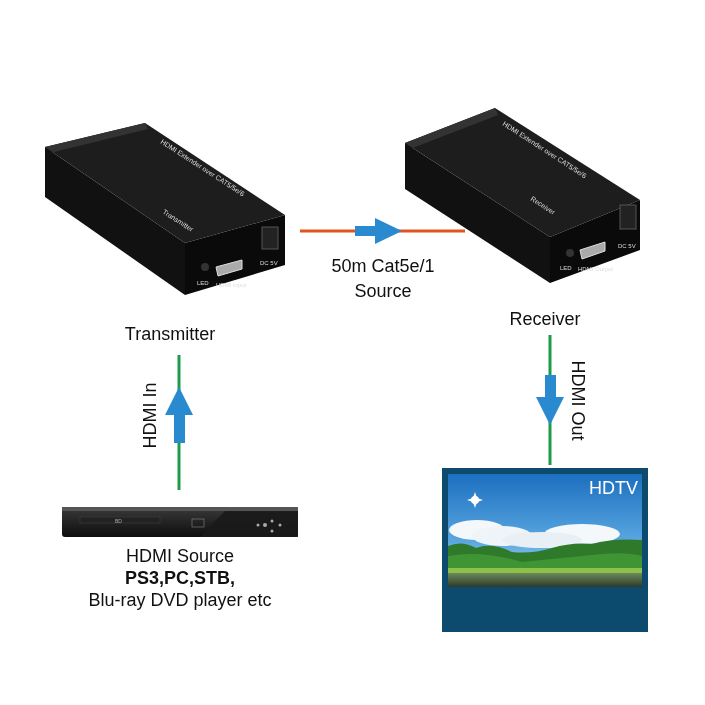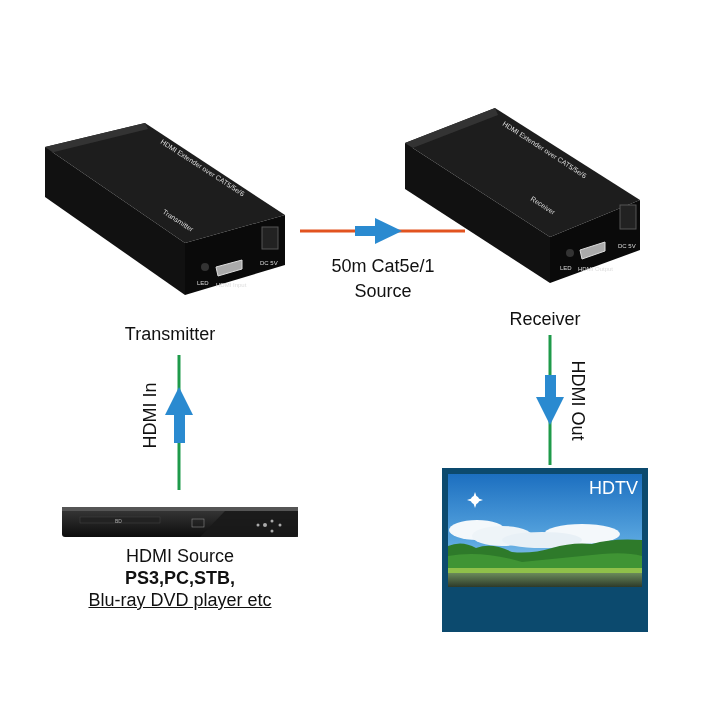--- a/index.html
+++ b/index.html
@@ -95,21 +95,21 @@
     <circle cx="205" cy="22" r="2" fill="#aaa"></circle>
     <circle cx="212" cy="18" r="1.5" fill="#aaa"></circle>
     <circle cx="212" cy="28" r="1.5" fill="#aaa"></circle>
     <circle cx="198" cy="22" r="1.5" fill="#aaa"></circle>
     <circle cx="220" cy="22" r="1.5" fill="#aaa"></circle>
     <rect x="132" y="16" width="12" height="8" fill="none" stroke="#888" stroke-width="0.6"></rect>
   </svg>
 </div>
 <div class="abs label" style="left:60px;top:546px;width:240px;">HDMI Source</div>
 <div class="abs label" style="left:60px;top:568px;width:240px;font-weight:bold;">PS3,PC,STB,</div>
-<div class="abs label" style="left:60px;top:590px;width:240px;text-decoration:underline;">Blu-ray DVD player etc</div>
+<div class="abs label" style="left:60px;top:590px;width:240px;">Blu-ray DVD player etc</div>
 
 <div class="abs" style="left:442px;top:468px;width:206px;height:164px;background:#0c4a6e;">
   <svg width="206" height="127" viewBox="0 0 206 127" style="position:absolute;left:0;top:0;">
     <defs>
       <linearGradient id="sky" x1="0" y1="0" x2="0" y2="1">
         <stop offset="0" stop-color="#1c6fc0"></stop>
         <stop offset="0.6" stop-color="#5aa7e0"></stop>
         <stop offset="1" stop-color="#bfe0f4"></stop>
       </linearGradient>
       <linearGradient id="water" x1="0" y1="0" x2="0" y2="1">

